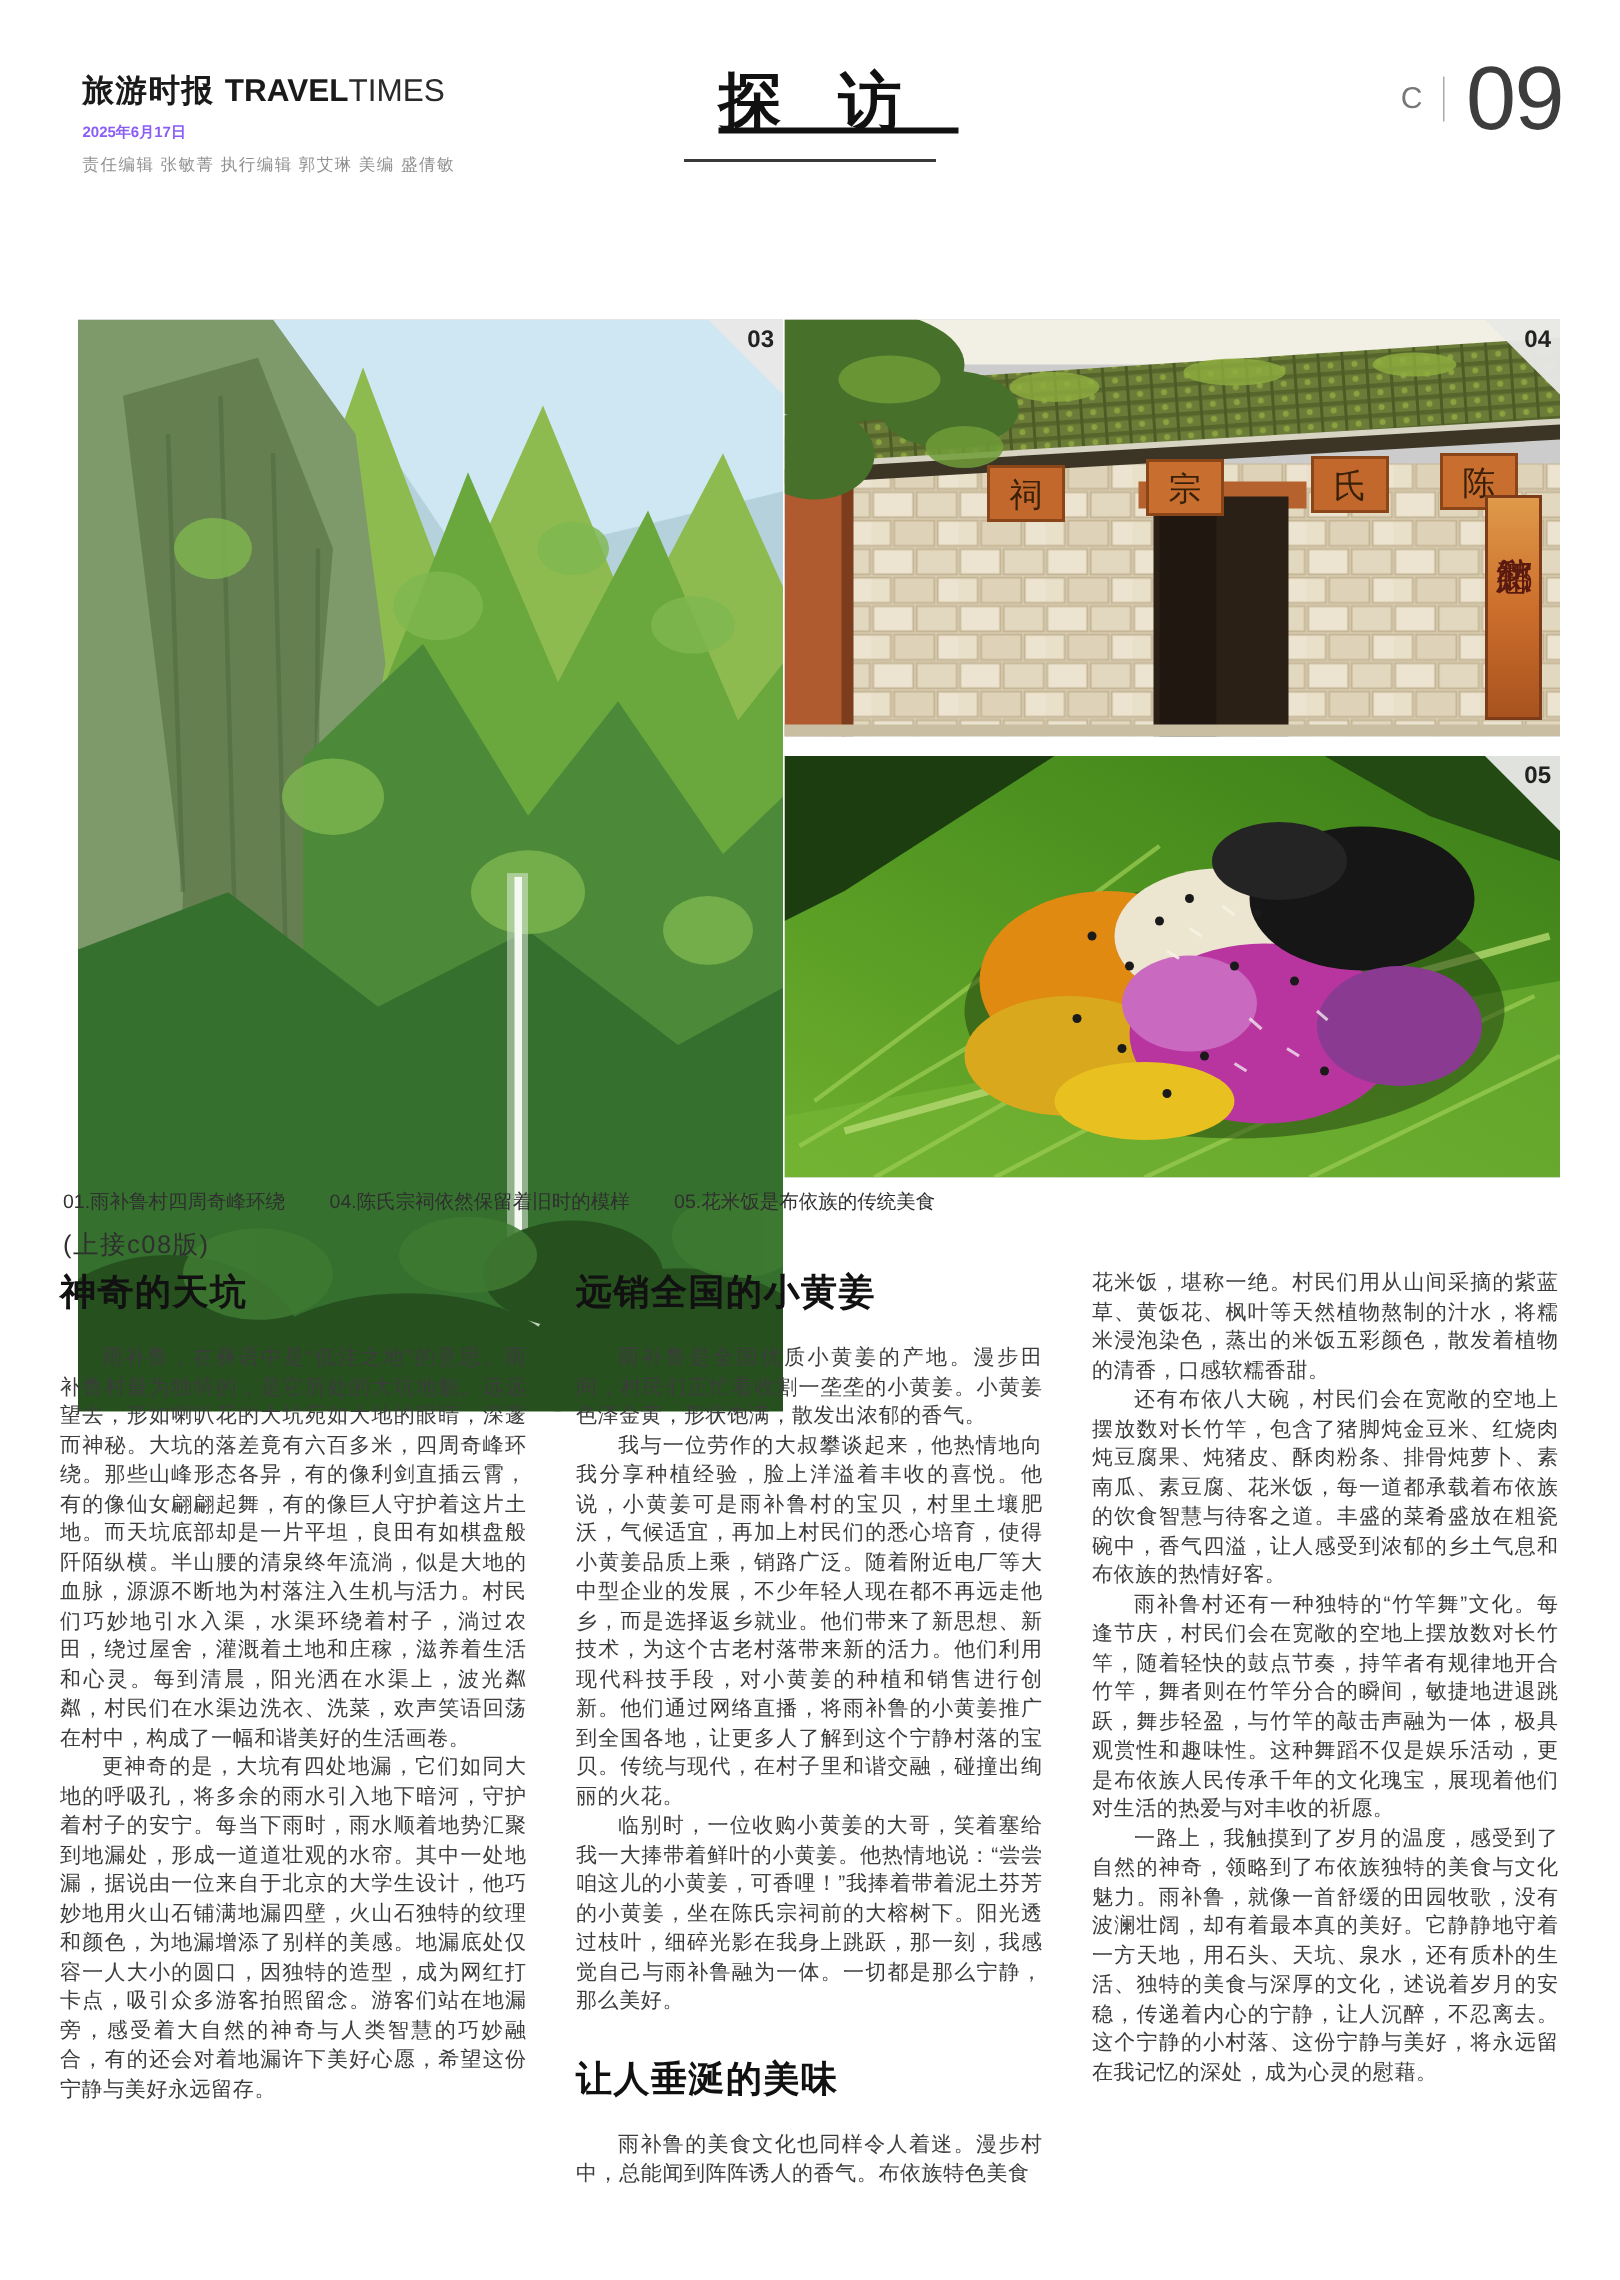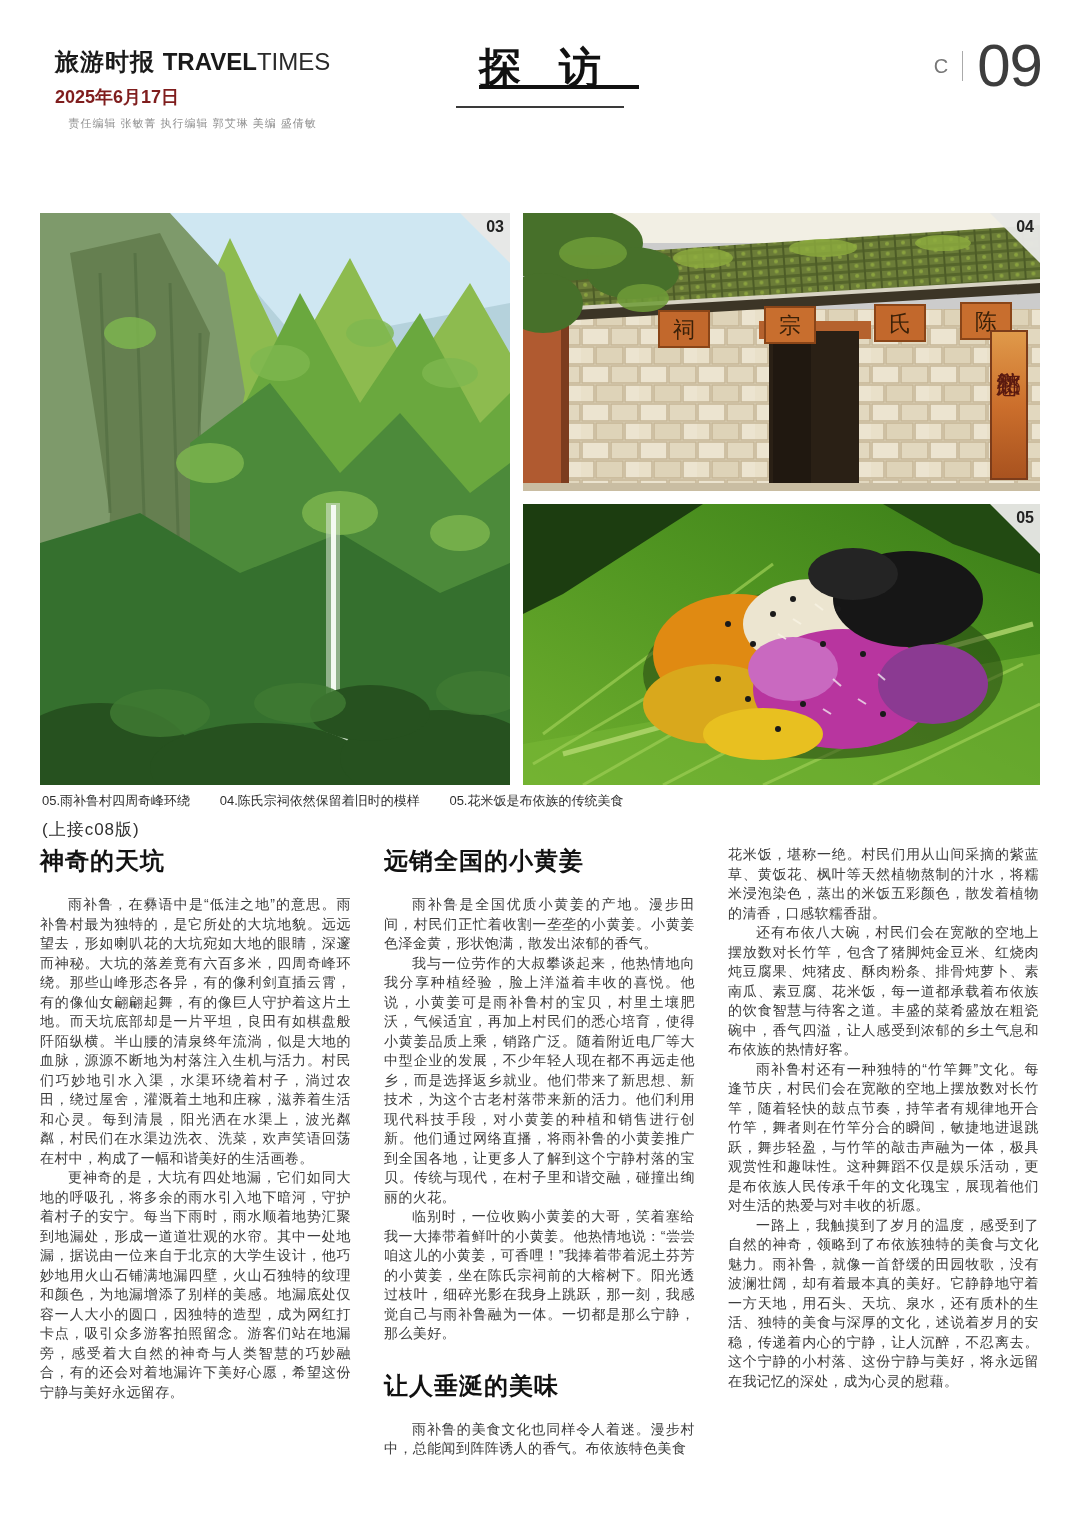--- a/index.html
+++ b/index.html
@@ -2,40 +2,40 @@
 <html><head>
 <meta charset="utf-8">
 <style>
   * { margin:0; padding:0; box-sizing:border-box; }
   html,body { background:#ffffff; }
   body { font-family:"Liberation Sans", sans-serif; color:#3a3a3a; }
   .page { position:relative; width:1080px; height:1520px; background:#ffffff; overflow:hidden; margin:0 auto; }
 
   
   .masthead { position:absolute; left:55px; top:46px; }
-  .masthead-line1 { font-size:24px; font-weight:bold; color:#1a1a1a; letter-spacing:1px; white-space:nowrap; }
+  .masthead-line1 { font-size:21px; font-weight:bold; color:#1a1a1a; letter-spacing:1px; white-space:nowrap; }
   .masthead-line1 .en-bold { font-weight:800; letter-spacing:0; }
   .masthead-line1 .en-light { font-weight:400; letter-spacing:0; color:#2a2a2a; }
-  .masthead-date { margin-top:7px; font-size:18px; font-weight:bold; color:#7f1d1d; }
+  .masthead-date { margin-top:7px; font-size:10px; font-weight:bold; color:#8b5cf6; }
   .masthead-credits { margin-top:7px; font-size:11px; color:#909090; letter-spacing:1px;text-align:center; }
 
   .section-head { position:absolute; left:50%; top:40px; transform:translateX(-50%); text-align:center; }
   .section-title { font-size:42px; font-weight:bold; color:#111; letter-spacing:38px; margin-left:38px; white-space:nowrap;text-decoration:underline; }
   .section-rule { width:168px; height:2px; background:#3a3a3a; margin:10px auto 0 auto; }
 
   .pageno { position:absolute; right:38px; top:36px; display:flex; align-items:center; }
   .pageno-letter { font-size:20px; color:#777; font-weight:300; }
   .pageno-bar { width:1px; height:30px; background:#aaa; margin:0 14px; }
   .pageno-num { font-size:60px; font-weight:200; color:#3d3d3d; letter-spacing:-1px; line-height:1; }
 
   
   .photos { position:absolute; left:40px; top:213px; width:1000px; height:572px; }
   .photo { position:absolute; overflow:hidden; background:#cccccc; }
   .photo svg { display:block; width:100%; height:100%; }
-  .photo-03 { left:0; top:0; width:470px; height:572px; }
+  .photo-03 { left:12px; top:0; width:470px; height:728px; }
   .photo-04 { left:483px; top:0; width:517px; height:278px; }
   .photo-05 { left:483px; top:291px; width:517px; height:281px; }
   .corner { position:absolute; top:0; right:0; width:0; height:0;
             border-top:50px solid rgba(232,232,230,0.96); border-left:50px solid transparent; }
   .corner-label { position:absolute; top:5px; right:6px; font-size:16px; font-weight:bold; color:#222; }
 
   
   .captions { position:absolute; left:42px; top:792px; font-size:13px; color:#2f2f2f; white-space:nowrap; }
   .captions span { margin-right:26px; }
   .continue-note { position:absolute; left:42px; top:818px; font-size:17px; color:#2f2f2f; letter-spacing:1px; }
@@ -243,21 +243,21 @@
             <line x1="292" y1="100" x2="300" y2="106"></line>
           <line x1="255" y1="130" x2="263" y2="135"></line>
         </g>
       </svg>
       <div class="corner"></div>
       <div class="corner-label">05</div>
     </div>
   </div>
 
   <div class="captions">
-    <span>05.雨补鲁村四周奇峰环绕</span>
+    <span>01.雨补鲁村四周奇峰环绕</span>
     <span>04.陈氏宗祠依然保留着旧时的模样</span>
     <span>05.花米饭是布依族的传统美食</span>
   </div>
   <div class="continue-note">(上接c08版)</div>
 
   <div class="columns">
 
     <div class="col">
       <h2>神奇的天坑</h2>
       <p>雨补鲁，在彝语中是“低洼之地”的意思。雨补鲁村最为独特的，是它所处的大坑地貌。远远望去，形如喇叭花的大坑宛如大地的眼睛，深邃而神秘。大坑的落差竟有六百多米，四周奇峰环绕。那些山峰形态各异，有的像利剑直插云霄，有的像仙女翩翩起舞，有的像巨人守护着这片土地。而天坑底部却是一片平坦，良田有如棋盘般阡陌纵横。半山腰的清泉终年流淌，似是大地的血脉，源源不断地为村落注入生机与活力。村民们巧妙地引水入渠，水渠环绕着村子，淌过农田，绕过屋舍，灌溉着土地和庄稼，滋养着生活和心灵。每到清晨，阳光洒在水渠上，波光粼粼，村民们在水渠边洗衣、洗菜，欢声笑语回荡在村中，构成了一幅和谐美好的生活画卷。</p>

